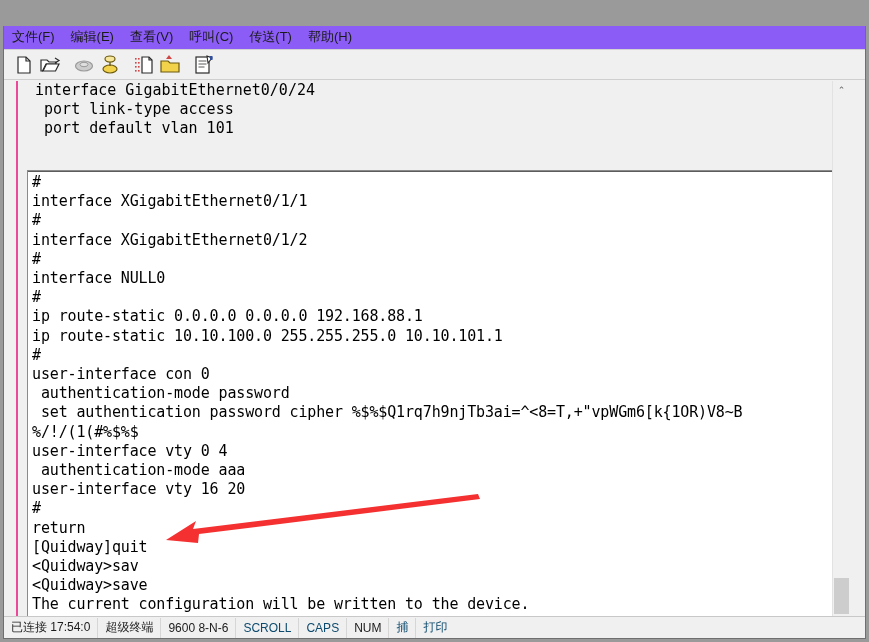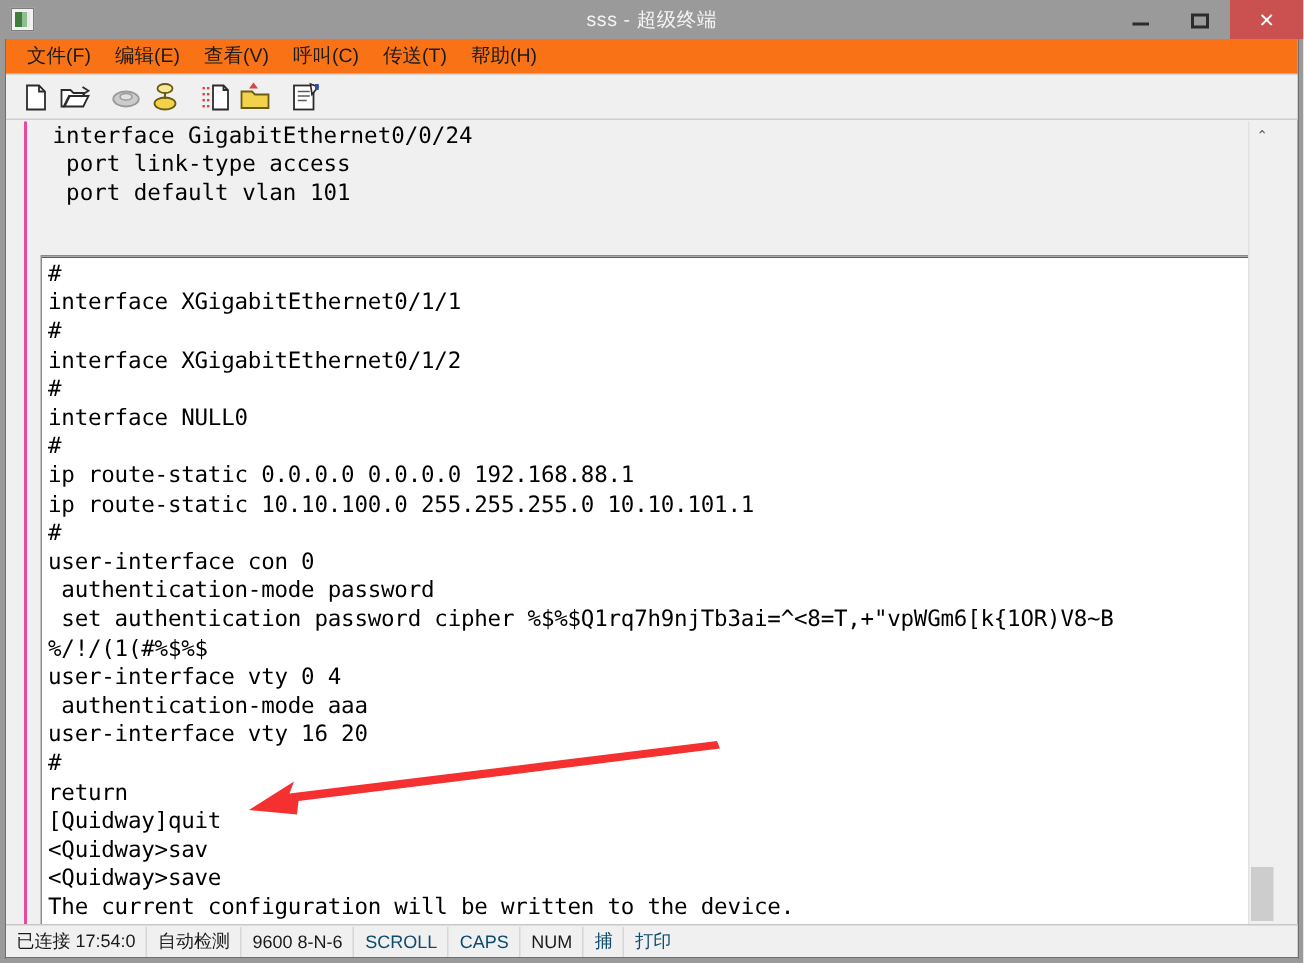--- a/index.html
+++ b/index.html
@@ -101,26 +101,26 @@
     border: 1px solid #6f6f6f;
     border-top: none;
     box-sizing: border-box;
   }
 
   
   .menubar {
     position: absolute;
     left: 0; top: 0;
     width: 861px; height: 24px;
-    background: #f97316;
+    background: #8b5cf6;
     border-bottom: 1px solid #d3d3d3;
     box-sizing: border-box;
     display: flex;
     align-items: center;
-    padding-left: 6px;
+    padding-left: 0;
   }
   .menu-item {
     font-size: 13px;
     color: #1b1b1b;
     padding: 3px 8px 4px 8px;
     white-space: nowrap;
     cursor: default;
   }
 
   
@@ -258,39 +258,20 @@
     border-right: 1px solid #d6d6d6;
   }
   .sb-cell.dim { color: #0c4a6e; }
   .sb-cell.nobord { border-right: none; }
 </style>
 </head>
 <body>
 
 <div id="app">
 
-  <div class="titlebar">
-    <div class="win-icon">
-      <i class="l"></i>
-        <i class="m"></i>
-        <i class="r"></i>
-    </div>
-    <div class="title-text">sss - 超级终端</div>
-    <div class="win-btns">
-      <div class="win-btn">
-        <span class="min-bar"></span>
-      </div>
-      <div class="win-btn">
-        <span class="max-box"></span>
-      </div>
-      <div class="win-btn close">
-        <span class="glyph">✕</span>
-      </div>
-    </div>
-  </div>
 
   <div class="winbody">
 
     <div class="menubar">
       <div class="menu-item">文件(F)</div>
       <div class="menu-item">编辑(E)</div>
       <div class="menu-item">查看(V)</div>
       <div class="menu-item">呼叫(C)</div>
       <div class="menu-item">传送(T)</div>
       <div class="menu-item">帮助(H)</div>
@@ -406,21 +387,21 @@
     </div>
 
     <div class="scrollbar">
       <div class="sb-arrow up">⌃</div>
       <div class="sb-thumb"></div>
       <div class="sb-arrow down">⌄</div>
     </div>
 
     <div class="statusbar">
       <div class="sb-cell">已连接 17:54:0</div>
-      <div class="sb-cell">自动检测</div>
+      <div class="sb-cell">超级终端</div>
       <div class="sb-cell">9600 8-N-6</div>
       <div class="sb-cell dim">SCROLL</div>
       <div class="sb-cell dim">CAPS</div>
       <div class="sb-cell">NUM</div>
       <div class="sb-cell dim">捕</div>
       <div class="sb-cell dim nobord">打印</div>
     </div>
   </div>
 
   <svg class="arrow-annotation">

